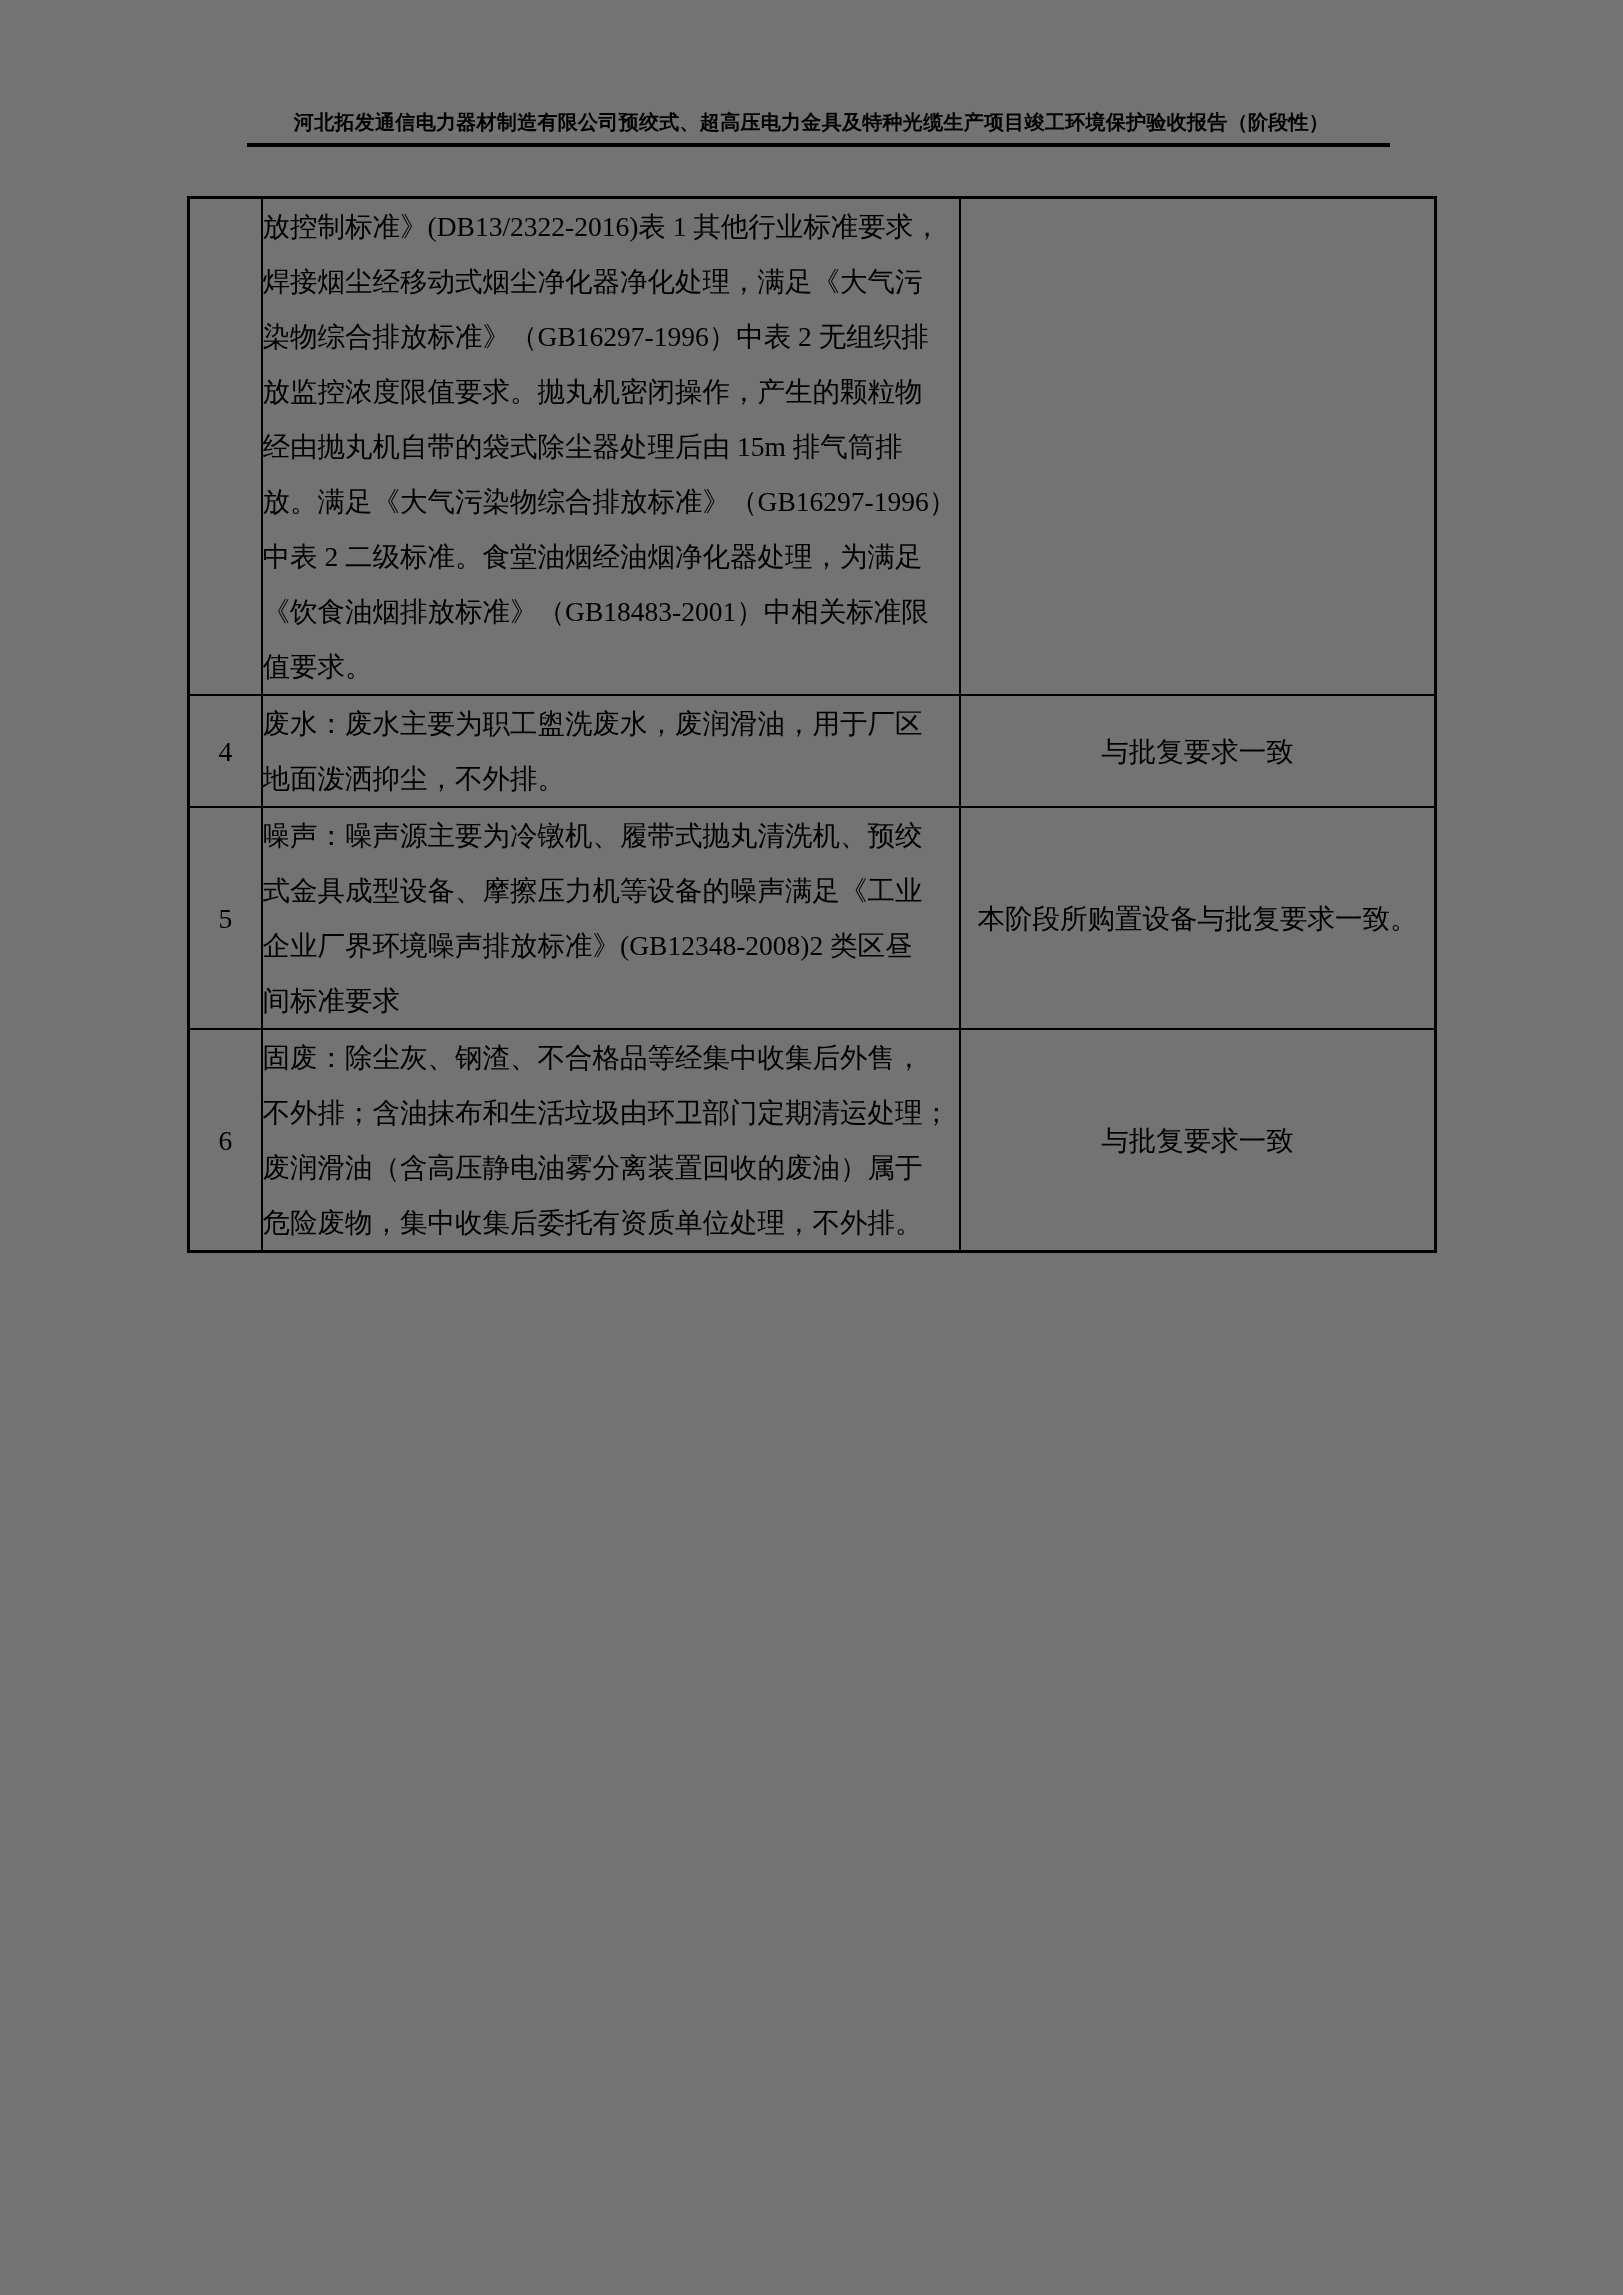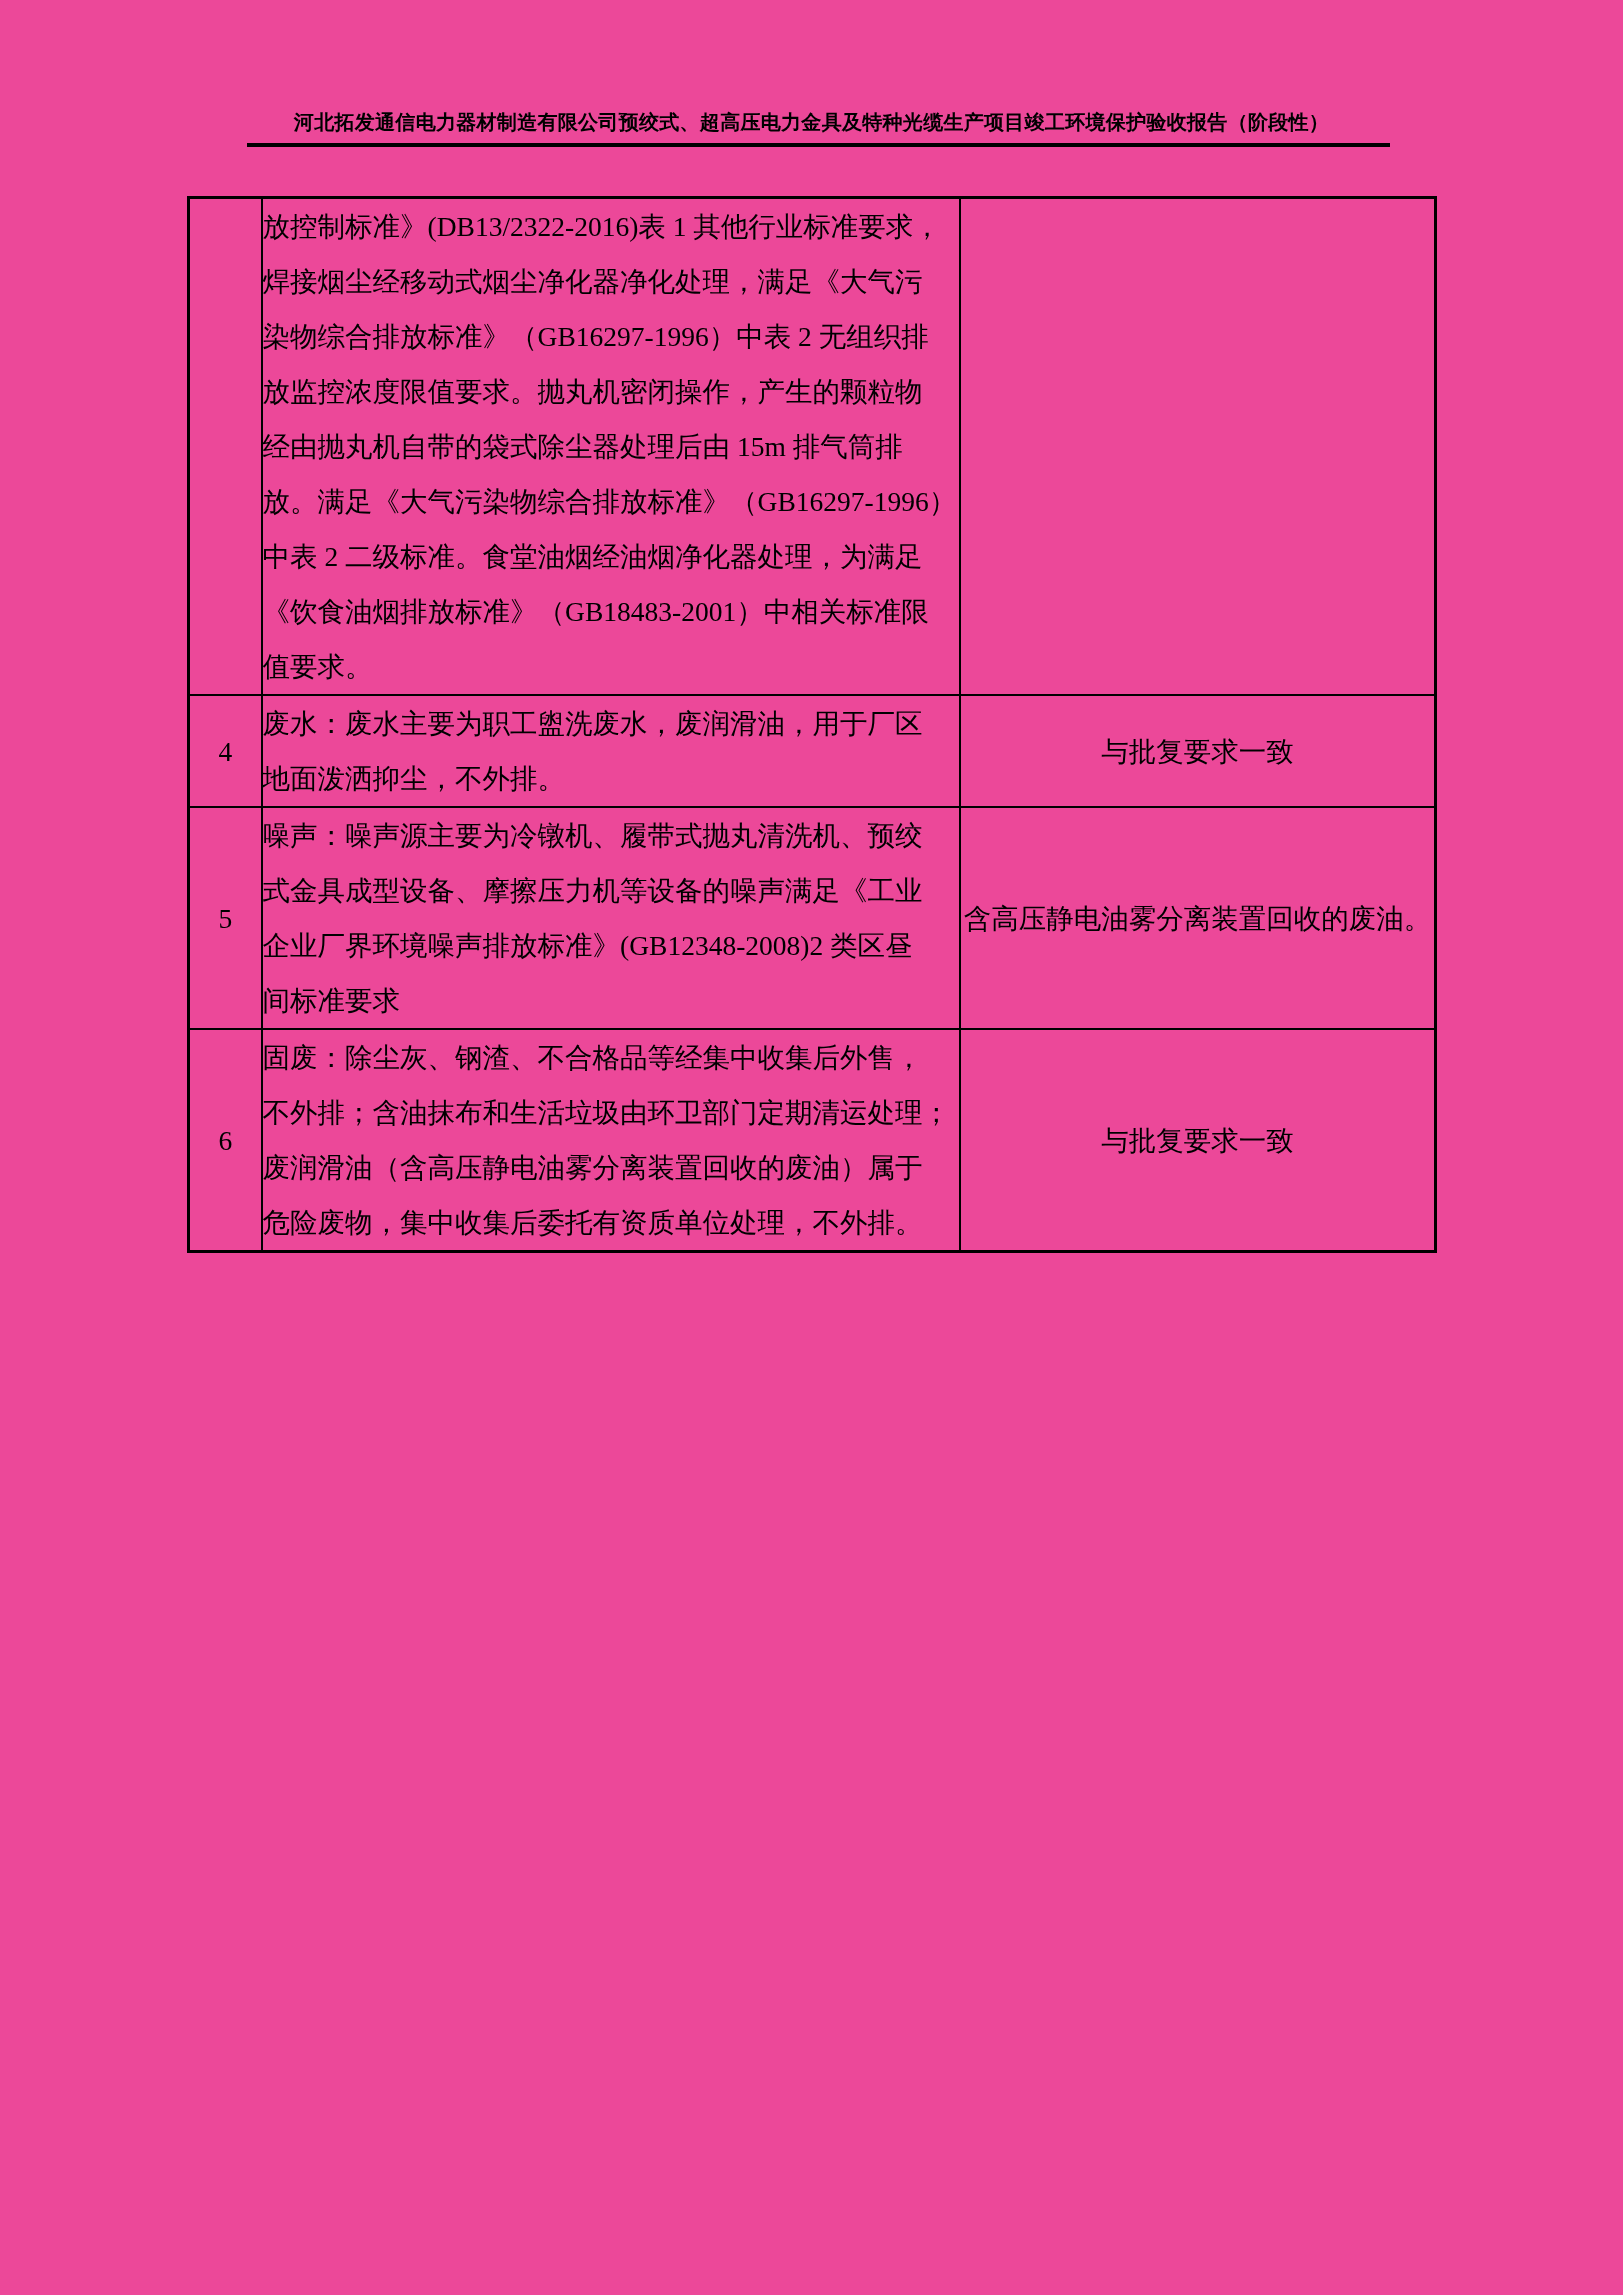--- a/index.html
+++ b/index.html
@@ -5,21 +5,21 @@
   html, body {
     margin: 0;
     padding: 0;
     background: #888;
   }
   .page {
     position: relative;
     width: 1623px;
     height: 2295px;
     margin: 0 auto;
-    background: #ec4899;
+    background: #737373;
     color: #000000;
     font-family: "Liberation Serif", "DejaVu Serif", serif;
     overflow: hidden;
   }
   .header-title {
     position: absolute;
     top: 109px;
     left: 0;
     width: 100%;
     text-align: center;
@@ -113,21 +113,21 @@
         <td class="cell-content">废水：废水主要为职工盥洗废水，废润滑油，用于厂区
 地面泼洒抑尘，不外排。</td>
         <td class="cell-conclusion">与批复要求一致</td>
       </tr>
       <tr class="row-h-noise">
         <td class="cell-num">5</td>
         <td class="cell-content">噪声：噪声源主要为冷镦机、履带式抛丸清洗机、预绞
 式金具成型设备、摩擦压力机等设备的噪声满足《工业
 企业厂界环境噪声排放标准》(GB12348-2008)2 类区昼
 间标准要求</td>
-        <td class="cell-conclusion">含高压静电油雾分离装置回收的废油。</td>
+        <td class="cell-conclusion">本阶段所购置设备与批复要求一致。</td>
       </tr>
       <tr class="row-h-solid">
         <td class="cell-num">6</td>
         <td class="cell-content">固废：除尘灰、钢渣、不合格品等经集中收集后外售，
 不外排；含油抹布和生活垃圾由环卫部门定期清运处理；
 废润滑油（含高压静电油雾分离装置回收的废油）属于
 危险废物，集中收集后委托有资质单位处理，不外排。</td>
         <td class="cell-conclusion">与批复要求一致</td>
       </tr>
     </tbody>

